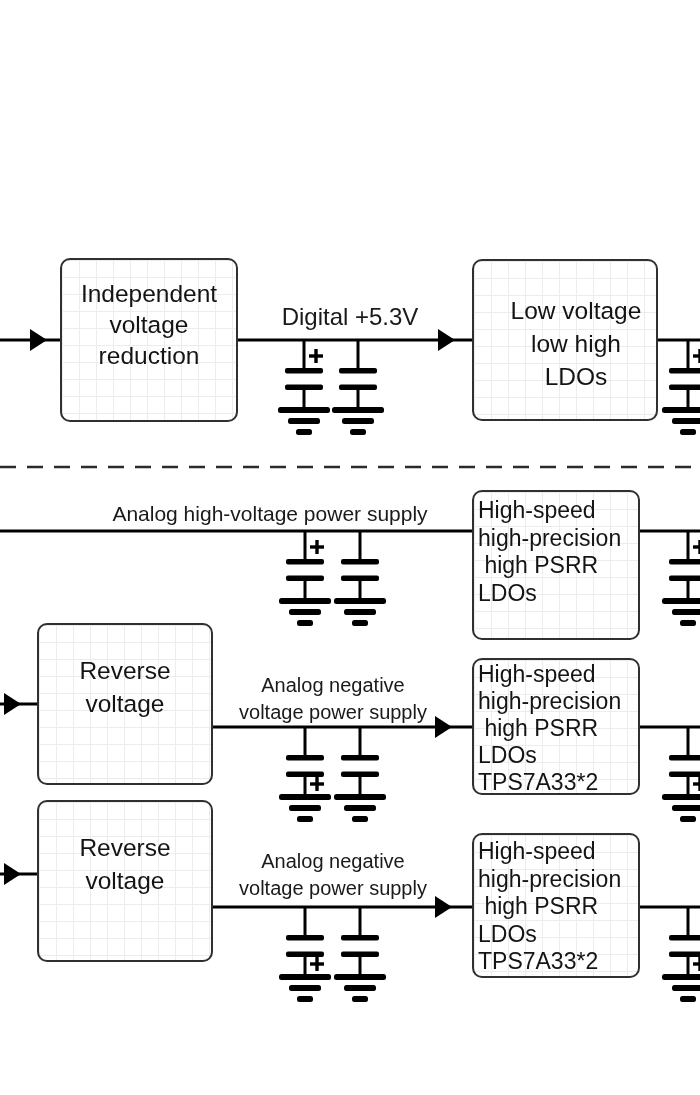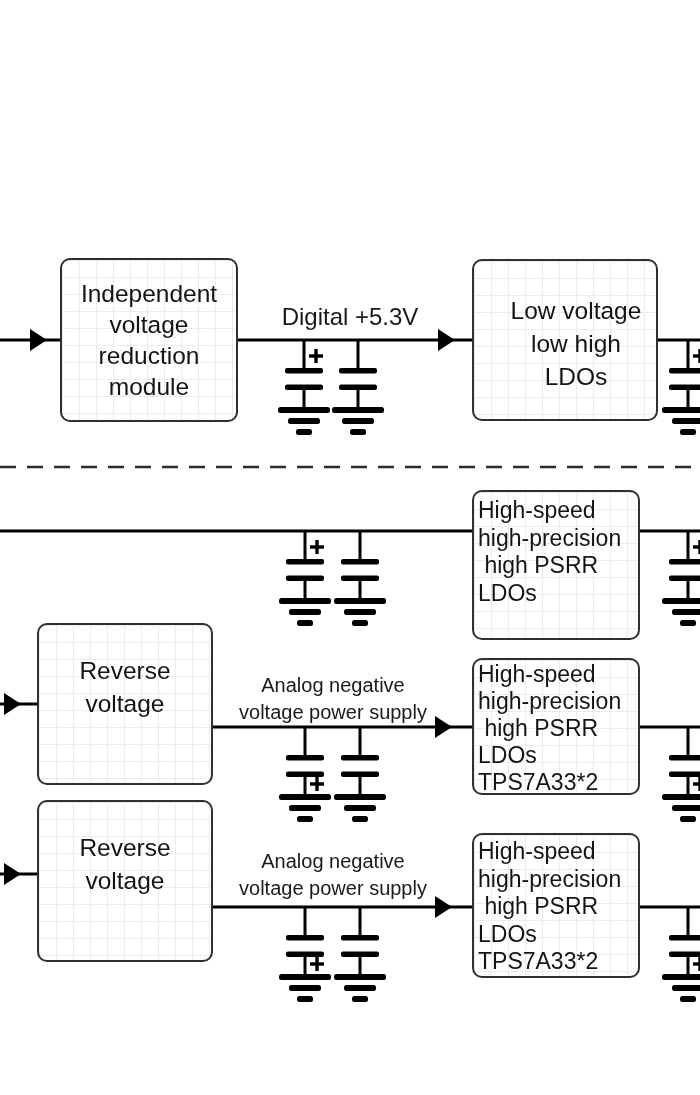--- a/index.html
+++ b/index.html
@@ -116,21 +116,20 @@
     <use href="#arrow" transform="translate(435,907)"></use>
     <use href="#cap-neg" transform="translate(305,907)"></use>
     <use href="#cap" transform="translate(360,907)"></use>
     <use href="#cap-neg" transform="translate(688,907)"></use>
   </svg>
 
   <div class="block b1">
     <div class="bl">Independent</div>
     <div class="bl">voltage</div>
     <div class="bl">reduction</div>
-    <div class="bl">module</div>
   </div>
 
   <div class="block b2">
     <div class="bl">Low voltage</div>
     <div class="bl">low high</div>
     <div class="bl">LDOs</div>
   </div>
 
   <div class="block b3">
     <div class="bl">High-speed</div>
@@ -160,20 +159,21 @@
   <div class="block b7">
     <div class="bl">High-speed</div>
     <div class="bl">high-precision</div>
     <div class="bl"> high PSRR</div>
     <div class="bl">LDOs</div>
     <div class="bl">TPS7A33*2</div>
   </div>
 
   <div class="lbl lbl-digital">Digital +5.3V</div>
 
+  <div class="lbl lbl-hv">Analog high-voltage power supply</div>
 
   <div class="lbl lbl-neg1">
     <div>Analog negative</div>
     <div>voltage power supply</div>
   </div>
 
   <div class="lbl lbl-neg2">
     <div>Analog negative</div>
     <div>voltage power supply</div>
   </div>

